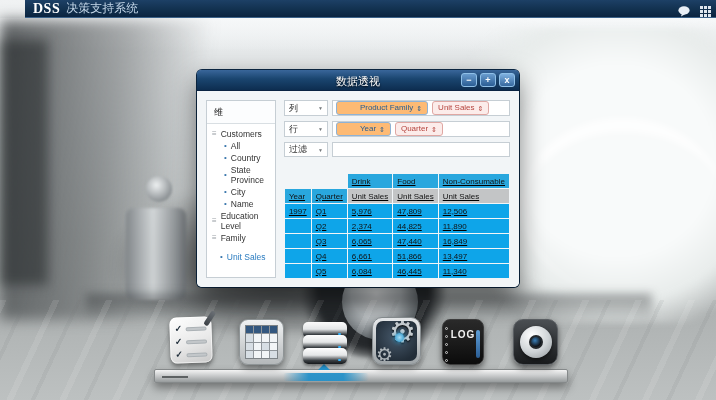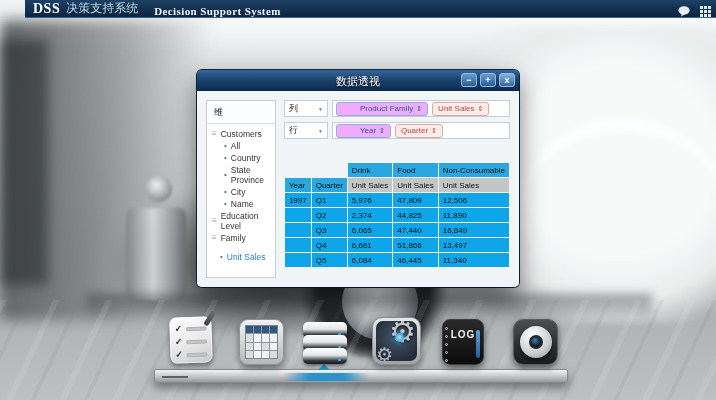--- a/index.html
+++ b/index.html
@@ -72,25 +72,25 @@
   
   .right-col { flex:1; display:flex; flex-direction:column; }
   .ctl-row { display:flex; gap:4px; margin-bottom:5px; height:17px; }
   .ctl-label { width:44px; background:#fff; border:1px solid #c6ced4; display:flex; align-items:center;
     justify-content:space-between; padding:0 4px; font-size:9px; color:#333; }
   .dd-arrow { font-size:5px; color:#707competitors8; color:#75797c; }
   .ctl-field { flex:1; background:#fff; border:1px solid #c6ced4; display:flex; align-items:center; padding:0 3px; gap:4px; }
   .pill { display:inline-flex; align-items:center; gap:3px; font-size:8px; line-height:1; padding:2px 5px;
     border-radius:3px; border:1px solid; white-space:nowrap; }
   .pill .ud { font-size:7px; }
-  .pill.blue { background:#f0abfc; border-color:#8fb2d4; color:#2a5d8f;padding-left:23px; }
+  .pill.blue { background:#fdba74; border-color:#8fb2d4; color:#2a5d8f;padding-left:23px; }
   .pill.pink { background:#fcecea; border-color:#dfa7a3; color:#b5443e; }
 
   
-  table.pivot { border-collapse:separate; border-spacing:1px; margin-top:18px; table-layout:fixed; }
+  table.pivot { border-collapse:separate; border-spacing:1px; margin-top:11px; table-layout:fixed;text-decoration:underline; }
   table.pivot td { font-size:8px; padding:2.5px 4px; text-align:left; color:#111; overflow:hidden; white-space:nowrap; }
   .c-year{width:23px} .c-q{width:42px} .c-drink{width:42px} .c-food{width:44px} .c-nc{width:53px}
   td.h-cyan { background:#29a7de; color:#fff; }
   td.h-gray { background:#c3c5c6; color:#222; }
   td.cell { background:#0ea5e9; }
   td.blank { background:transparent; }
 
   
   .dock-bar { position:absolute; left:154px; top:369px; width:414px; height:14px; z-index:8;
     background:linear-gradient(180deg,#f4f4f4,#cbcdce 45%,#979b9c); border:1px solid #85898a; border-radius:2px;
@@ -166,21 +166,20 @@
   <div class="bg-chrome"></div>
   <div class="bg-headlight"></div>
   <div class="bg-tire"></div>
   <div class="bg-rim"></div>
   <div class="bg-floor-shadow"></div>
   <div class="bg-floor-tex"></div>
 
   <div class="topbar">
     <span class="logo">DSS</span>
     <span class="logo-cn">决策支持系统</span>
-    <span class="app-title">Decision Support System</span>
     <span class="topbar-icons">
       <svg width="13" height="11" viewBox="0 0 13 11">
         <ellipse cx="6" cy="4.4" rx="5.6" ry="4.2" fill="#e9eff6"></ellipse>
         <path d="M4 7 L3 10.6 L7.5 8 Z" fill="#e9eff6"></path>
       </svg>
       <svg width="11" height="11" viewBox="0 0 11 11">
         <g fill="#dfe7ef">
           <rect x="0" y="0" width="3" height="3"></rect>
             <rect x="4" y="0" width="3" height="3"></rect>
             <rect x="8" y="0" width="3" height="3"></rect>
@@ -285,20 +284,27 @@
               <span>Year</span>
               <span class="ud">⇕</span>
             </span>
             <span class="pill pink">
               <span>Quarter</span>
               <span class="ud">⇕</span>
             </span>
           </div>
         </div>
 
+        <div class="ctl-row">
+          <div class="ctl-label">
+            <span>过滤</span>
+            <span class="dd-arrow">▼</span>
+          </div>
+          <div class="ctl-field"></div>
+        </div>
 
         <table class="pivot">
           <tbody>
               <tr>
             <td class="blank c-year"></td>
             <td class="blank c-q"></td>
             <td class="h-cyan c-drink">Drink</td>
             <td class="h-cyan c-food">Food</td>
             <td class="h-cyan c-nc">Non-Consumable</td>
           </tr>

